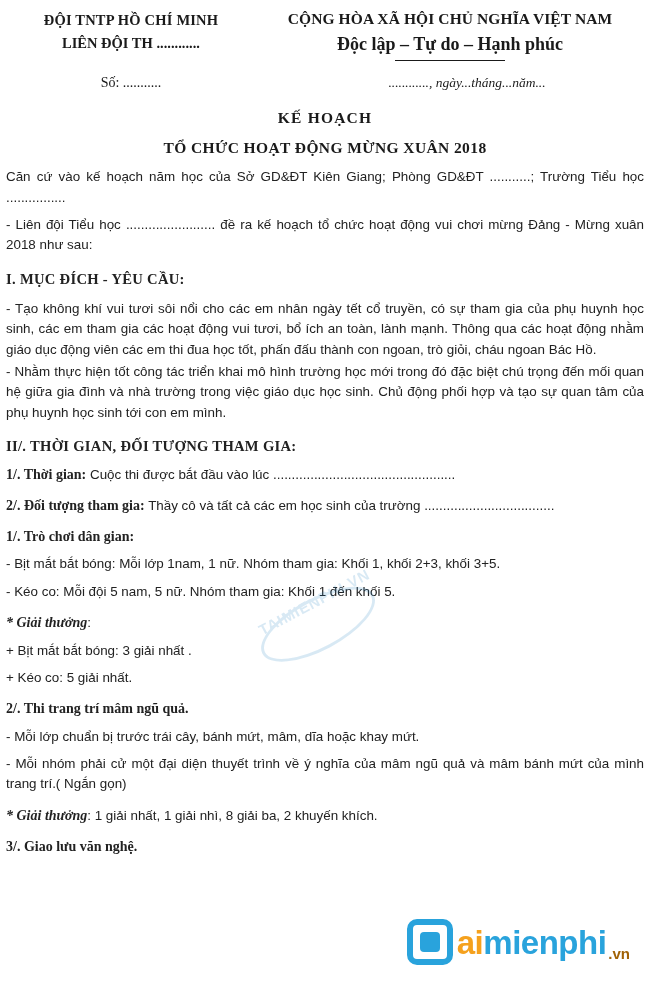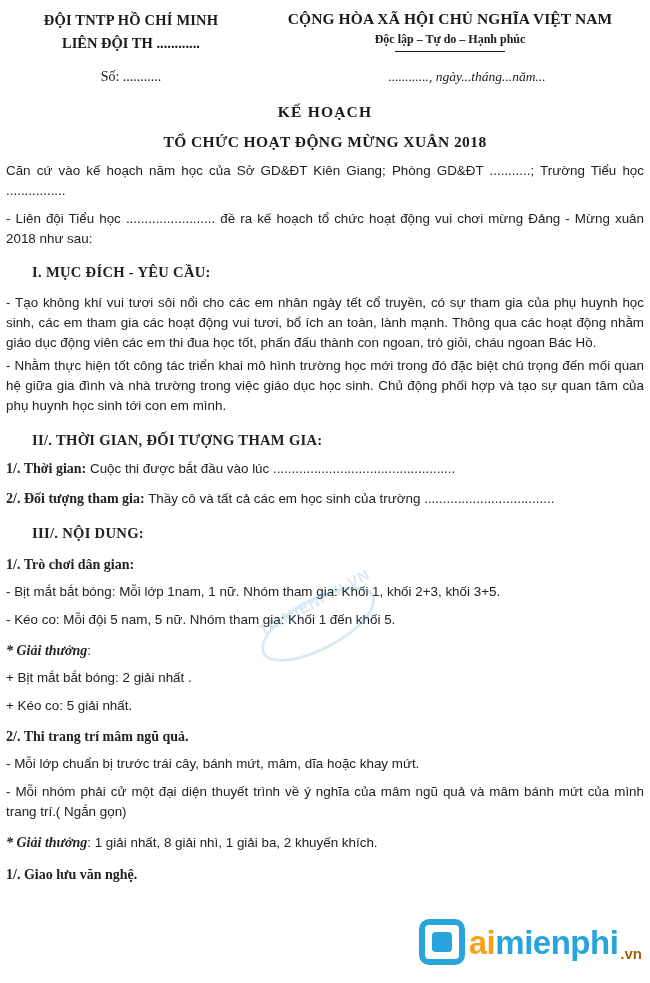--- a/index.html
+++ b/index.html
@@ -52,21 +52,21 @@
     font-weight: bold;
     line-height: 1.6;
   }
   .hdr-right-1 {
     font-size: 15.5px;
     font-weight: bold;
     line-height: 1.45;
     letter-spacing: 0.1px;
   }
   .hdr-right-2 {
-    font-size: 12px;
+    font-size: 18px;
     font-weight: bold;
     line-height: 1.6;
   }
   .rule {
     width: 110px;
     height: 0;
     border-top: 1px solid #1a1a1a;
     margin: 1px auto 0 auto;
   }
   .so-row {
@@ -123,21 +123,20 @@
   .gap-sm {
     margin-top: 7px;
   }
   .section-head {
     font-weight: bold;
     font-family: "Liberation Serif", serif;
     font-size: 14.6px;
     letter-spacing: 0.3px;
     margin-top: 12px;
     margin-bottom: 6px;
-    margin-left: 26px;
   }
   .sub-head {
     font-family: "Liberation Serif", serif;
     font-weight: bold;
     font-size: 14px;
     margin-top: 10px;
     margin-bottom: 4px;
   }
   .award {
     font-family: "Liberation Serif", serif;
@@ -175,21 +174,21 @@
     position: absolute;
     left: 20px;
     top: 6px;
     width: 120px;
     height: 46px;
     border: 3px solid #1f7fc0;
     border-radius: 50%;
   }
   .logo {
     position: absolute;
-    right: 8px;
+    right: 20px;
     bottom: 18px;
     display: flex;
     align-items: center;
     pointer-events: none;
   }
   .logo-mark {
     width: 46px;
     height: 46px;
     border: 6px solid #29a3dc;
     border-radius: 10px;
@@ -261,37 +260,36 @@
     <div class="para justify gap-sm">- Liên đội Tiểu học ........................ đề ra kế hoạch tổ chức hoạt động vui chơi mừng Đảng - Mừng xuân 2018 như sau:</div>
 
     <div class="section-head">I. MỤC ĐÍCH - YÊU CẦU:</div>
     <div class="para justify gap">- Tạo không khí vui tươi sôi nổi cho các em nhân ngày tết cổ truyền, có sự tham gia của phụ huynh học sinh, các em tham gia các hoạt động vui tươi, bổ ích an toàn, lành mạnh. Thông qua các hoạt động nhằm giáo dục động viên các em thi đua học tốt, phấn đấu thành con ngoan, trò giỏi, cháu ngoan Bác Hồ.</div>
     <div class="para justify">- Nhằm thực hiện tốt công tác triển khai mô hình trường học mới trong đó đặc biệt chú trọng đến mối quan hệ giữa gia đình và nhà trường trong việc giáo dục học sinh. Chủ động phối hợp và tạo sự quan tâm của phụ huynh học sinh tới con em mình.</div>
 
     <div class="section-head">II/. THỜI GIAN, ĐỐI TƯỢNG THAM GIA:</div>
     <div class="para gap-sm"><span class="bold" style="font-family:'Liberation Serif',serif; font-size:14px;">1/. Thời gian:</span><span> Cuộc thi được bắt đầu vào lúc  .................................................</span></div>
     <div class="para gap"><span class="bold" style="font-family:'Liberation Serif',serif; font-size:14px;">2/. Đối tượng tham gia:</span><span> Thầy cô và tất cả các em học sinh của trường ...................................</span></div>
 
-    <div class="section-head">III/. NỘI DUNG:</div>
 
     <div class="sub-head">1/. Trò chơi dân gian:</div>
     <div class="para gap-sm">- Bịt mắt bắt bóng: Mỗi lớp 1nam, 1 nữ. Nhóm tham gia: Khối 1, khối 2+3, khối 3+5.</div>
     <div class="para gap-sm">- Kéo co: Mỗi đội 5 nam, 5 nữ. Nhóm tham gia: Khối 1 đến khối 5.</div>
 
     <div class="award"><span>* Giải thưởng</span><span class="normal">:</span></div>
-    <div class="para gap-sm">+ Bịt mắt bắt bóng: 2 giải nhất .</div>
+    <div class="para gap-sm">+ Bịt mắt bắt bóng: 3 giải nhất .</div>
     <div class="para gap-sm">+ Kéo co: 5 giải nhất.</div>
 
     <div class="sub-head">2/. Thi trang trí mâm ngũ quả.</div>
     <div class="para gap-sm">- Mỗi lớp chuẩn bị trước trái cây, bánh mứt, mâm, dĩa hoặc khay mứt.</div>
     <div class="para justify gap-sm">- Mỗi nhóm phải cử một đại diện thuyết trình về ý nghĩa của mâm ngũ quả và mâm bánh mứt của mình trang trí.( Ngắn gọn)</div>
 
-    <div class="award"><span>* Giải thưởng</span><span class="normal">: 1 giải nhất, 8 giải nhì, 1 giải ba, 2 khuyến khích.</span></div>
-
-    <div class="sub-head">1/. Giao lưu văn nghệ.</div>
+    <div class="award"><span>* Giải thưởng</span><span class="normal">: 1 giải nhất, 1 giải nhì, 8 giải ba, 2 khuyến khích.</span></div>
+
+    <div class="sub-head">3/. Giao lưu văn nghệ.</div>
 
   </div>
 
   <div class="watermark-diag">
     <div class="ring"></div>
     <div>TAIMIENPHI.VN</div>
   </div>
 
   <div class="logo">
     <div class="logo-mark"></div>

